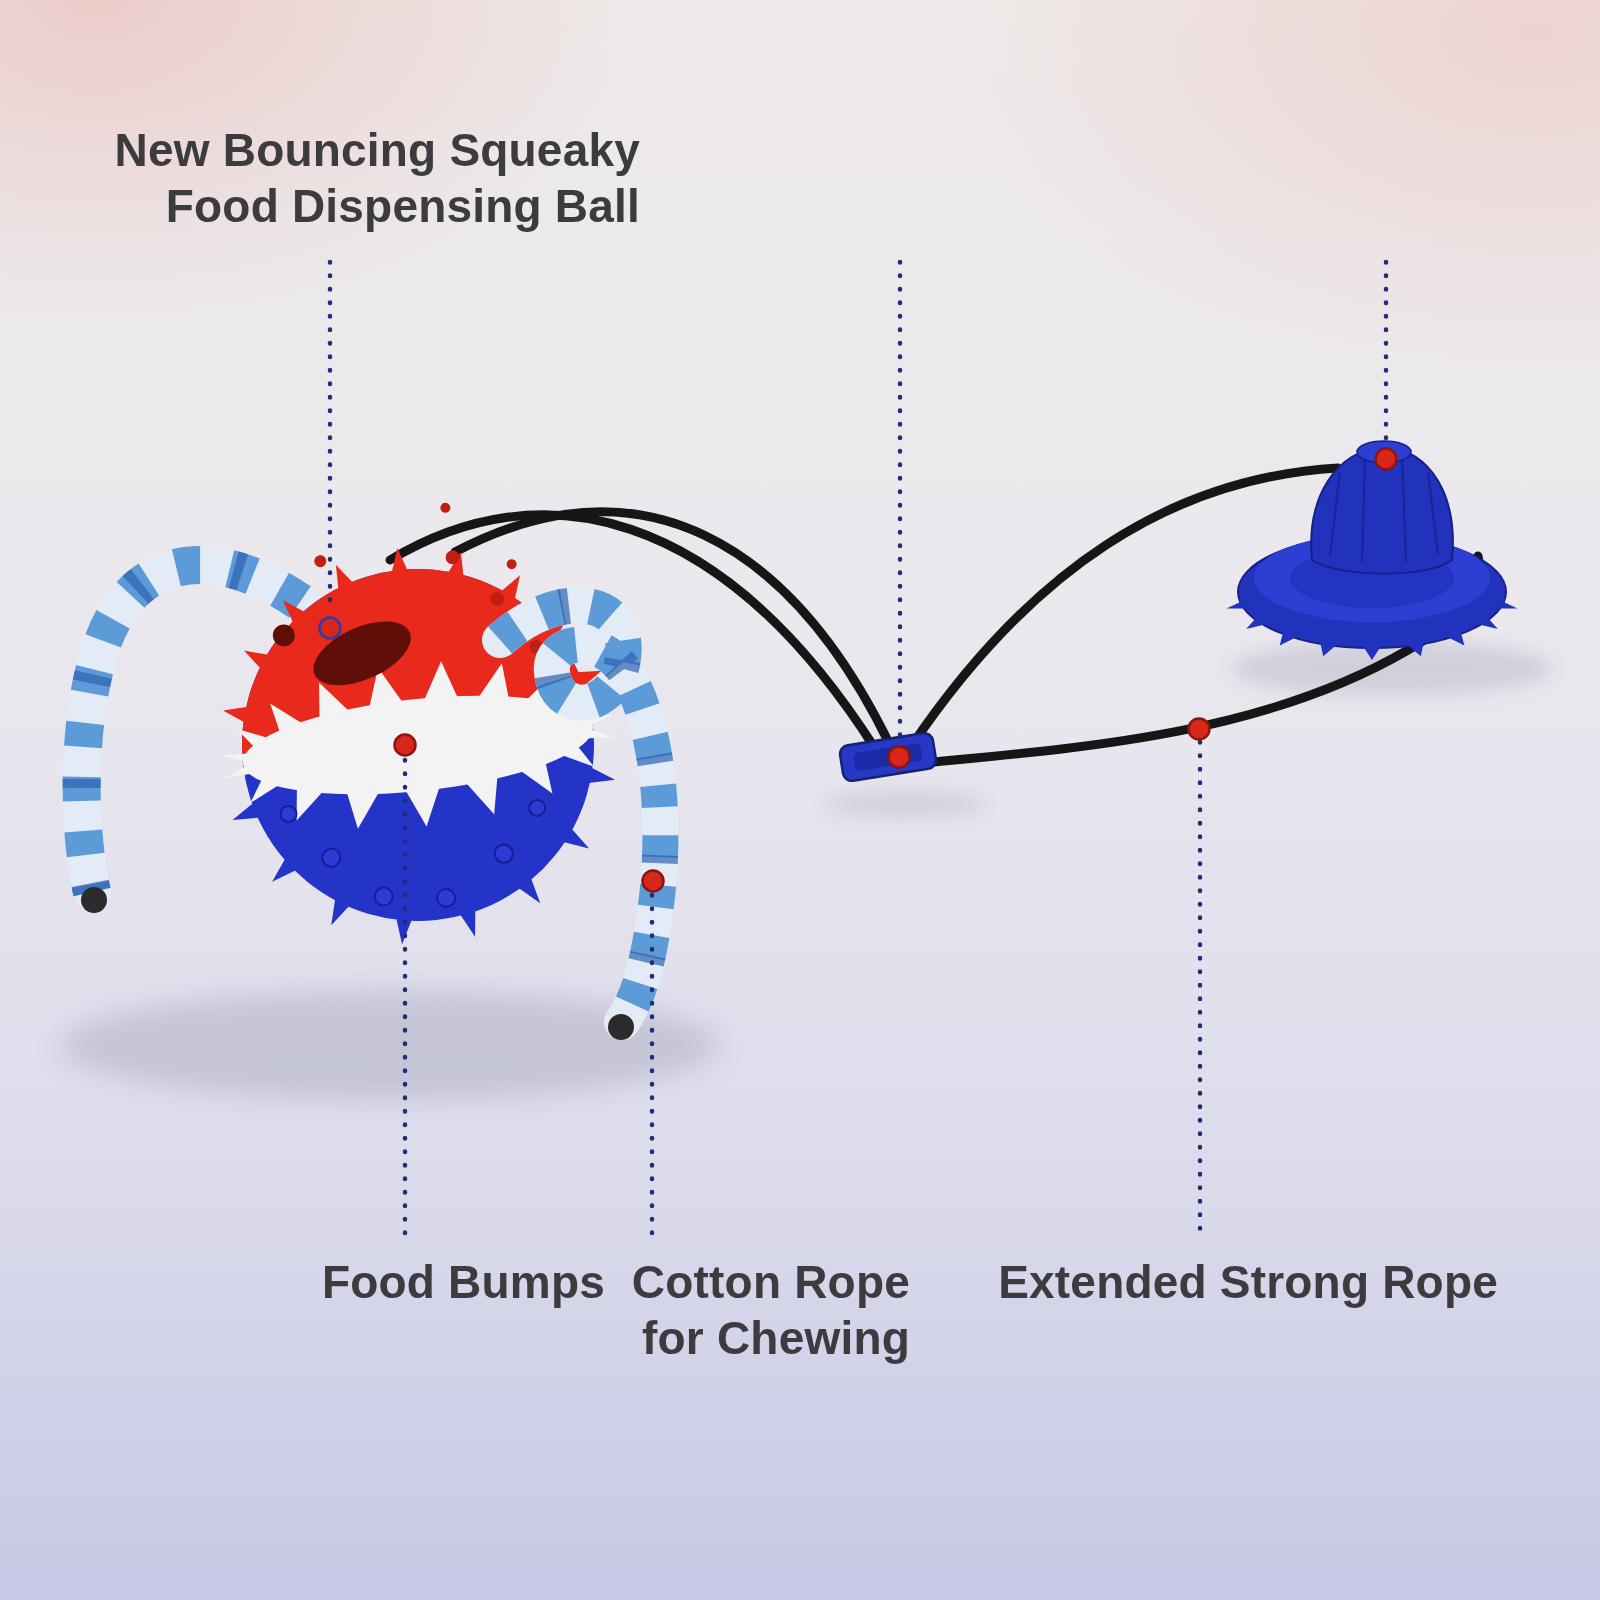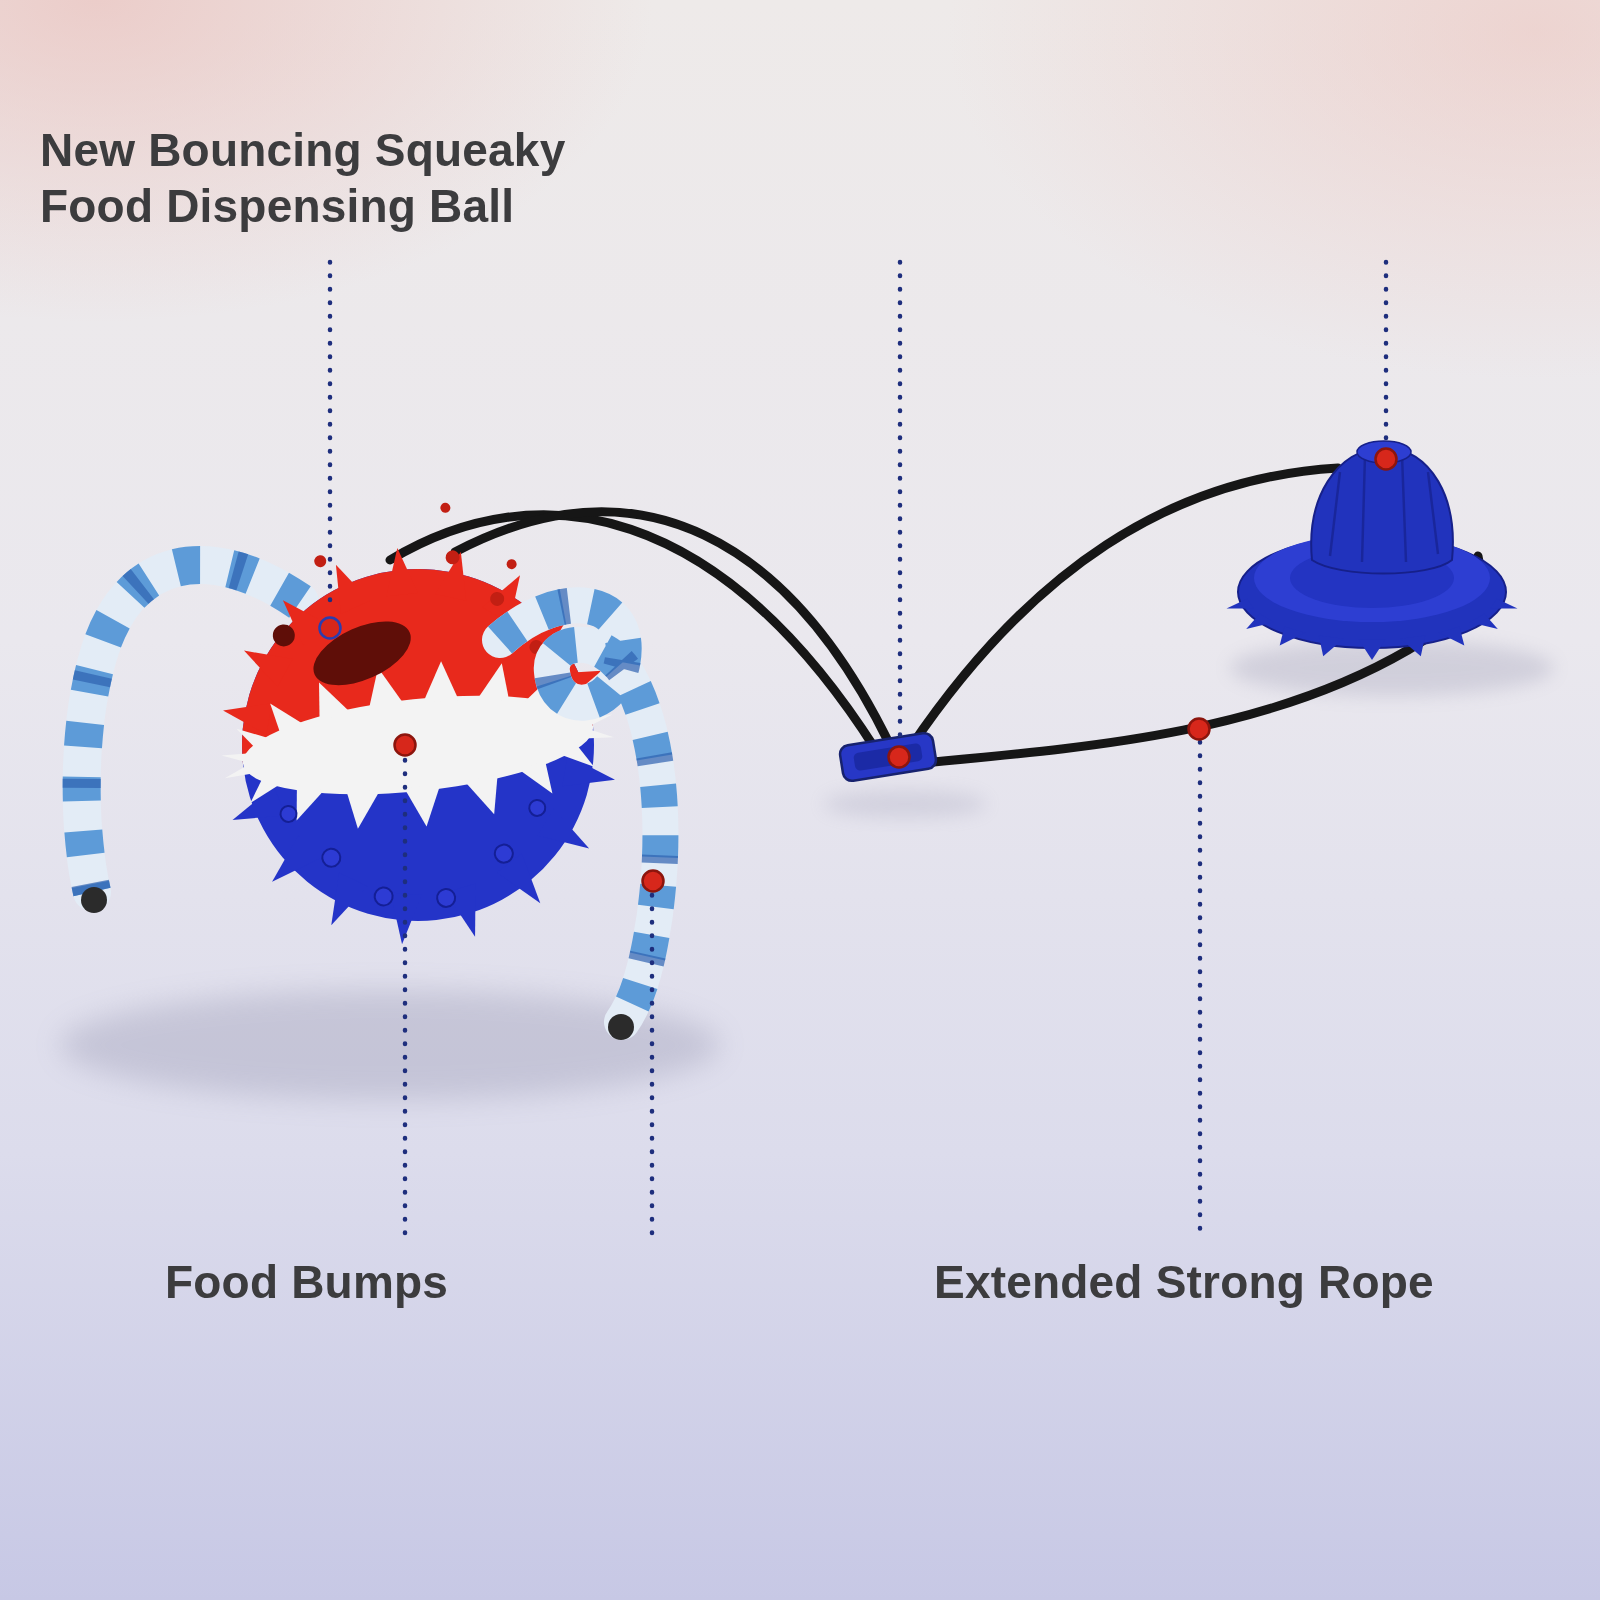--- a/index.html
+++ b/index.html
@@ -8,28 +8,28 @@
     position:relative;width:1600px;height:1600px;overflow:hidden;
     background:
       radial-gradient(900px 520px at 6% 0%, rgba(233,181,176,.55), rgba(233,181,176,0) 62%),
       radial-gradient(950px 560px at 96% 2%, rgba(236,190,184,.5), rgba(236,190,184,0) 62%),
       linear-gradient(180deg,#eeeae9 0%,#eae8ee 40%,#dcdcec 72%,#c7c8e5 100%);
   }
   svg.art{position:absolute;left:0;top:0}
   .callout{
     position:absolute;z-index:5;
     font-size:46px;line-height:1.22;font-weight:600;color:#3c3c3e;
-    text-align:left;white-space:pre-line;letter-spacing:.2px;
+    text-align:right;white-space:pre-line;letter-spacing:.2px;
   }
   .l-ball{left:40px;top:122px;width:600px}
   .l-buckle{left:700px;top:176px;width:380px}
   .l-cup{left:990px;top:122px;width:560px}
   .l-molar{left:165px;top:1254px;width:440px}
   .l-cotton{left:520px;top:1254px;width:390px}
-  .l-extended{left:934px;top:1254px;width:530px}
+  .l-extended{left:968px;top:1254px;width:530px}
 </style>
 </head>
 <body>
 
 <div class="stage">
 
   <svg class="art" width="1600" height="1600" viewBox="0 0 1600 1600">
     <defs>
       <filter id="soft" x="-50%" y="-50%" width="200%" height="200%">
           <feGaussianBlur stdDeviation="14"></feGaussianBlur>
@@ -180,15 +180,17 @@
       <circle cx="653" cy="881" r="10.5" fill="#d7271b" stroke="#8c150d"></circle>
       <circle cx="899" cy="757" r="10.5" fill="#d7271b" stroke="#8c150d"></circle>
       <circle cx="1386" cy="459" r="10.5" fill="#d7271b" stroke="#8c150d"></circle>
       <circle cx="1199" cy="729" r="10.5" fill="#d7271b" stroke="#8c150d"></circle>
     </g>
   </svg>
 
   <div class="callout l-ball">New Bouncing Squeaky
 Food Dispensing Ball</div>
   <div class="callout l-molar">Food Bumps</div>
+  <div class="callout l-cotton">Cotton Rope
+for Chewing</div>
   <div class="callout l-extended">Extended Strong Rope</div>
 
 </div>
 
 </body></html>

